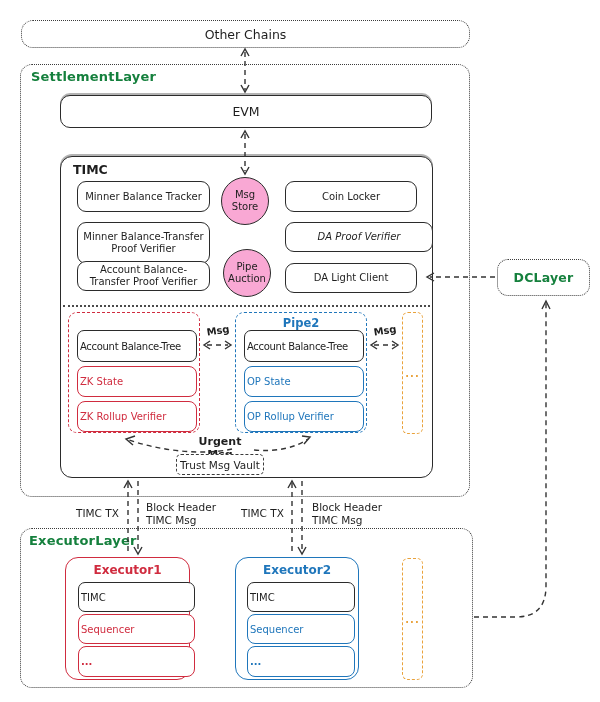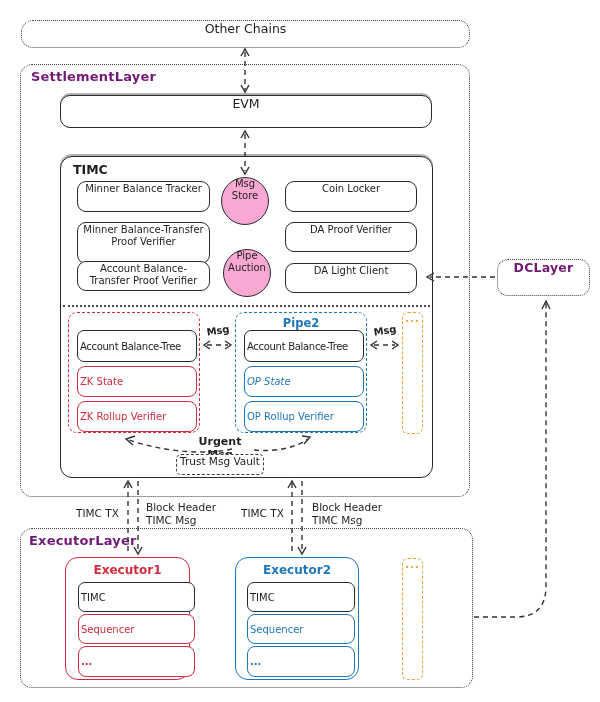--- a/index.html
+++ b/index.html
@@ -3,26 +3,26 @@
 <meta charset="utf-8">
 <style>
   html,body { margin:0; padding:0; background:#ffffff; }
   #canvas {
     position:relative; width:600px; height:702px; background:#ffffff;
     font-family:"DejaVu Sans", sans-serif; color:#1e1e1e; overflow:hidden;
   }
   .abs { position:absolute; box-sizing:border-box; }
 
   .dotted-frame { border:1.6px dotted #3c3c3c; border-radius:12px; background:transparent; }
-  .layer-label { font-size:13px; font-weight:600; color:#701a75; letter-spacing:0.2px; }
+  .layer-label { font-size:13px; font-weight:600; color:#15803d; letter-spacing:0.2px; }
 
   .solid-box { border:1.6px solid #2b2b2b; border-radius:10px; background:#fff; }
   .shadow-top { box-shadow:0 -2px 0 0 #b3b3b3; }
 
-  .center-txt { display:flex; align-items:flex-start; justify-content:center; text-align:center; }
+  .center-txt { display:flex; align-items:center; justify-content:center; text-align:center; }
 
   .comp { border:1.5px solid #2b2b2b; border-radius:9px; background:#fff;
           font-size:10px; line-height:12px; padding:1px 3px; }
   .circle { border:1.6px solid #2b2b2b; border-radius:50%; background:#f9a8d4;
             font-size:10px; line-height:12px; }
 
   .pipe { border:1.6px dashed; border-radius:9px; background:#fff; }
   .pipe-title { position:absolute; top:3px; left:0; right:0; text-align:center;
                 font-size:11.5px; font-weight:600; }
   .sub { position:absolute; border-radius:8px; background:#fff; font-size:10px;
@@ -81,21 +81,21 @@
   <div class="abs circle center-txt" style="left:221px;top:177px;width:48px;height:48px;">
     <span>Msg Store</span>
   </div>
   <div class="abs circle center-txt" style="left:223px;top:249px;width:48px;height:48px;">
     <span>Pipe Auction</span>
   </div>
 
   <div class="abs comp center-txt" style="left:285px;top:181px;width:132px;height:31px;">
     <span>Coin Locker</span>
   </div>
-  <div class="abs comp center-txt" style="left:285px;top:222px;width:132px;height:30px;">
+  <div class="abs comp center-txt" style="left:285px;top:222px;width:148px;height:30px;font-style:italic;">
     <span>DA Proof Verifier</span>
   </div>
   <div class="abs comp center-txt" style="left:285px;top:263px;width:132px;height:30px;">
     <span>DA Light Client</span>
   </div>
 
   <div class="abs sep-dotted" style="left:63px;top:305px;width:367px;"></div>
 
   <div class="abs pipe red-b" style="left:68px;top:312px;width:132px;height:121px;">
     <div class="sub dark-sub" style="left:8px;top:17px;width:114px;height:28px;letter-spacing:-0.3px;">
@@ -107,21 +107,21 @@
     <div class="sub red-b red-t" style="left:8px;top:88px;width:114px;height:27px;">
       <span>ZK Rollup Verifier</span>
     </div>
   </div>
 
   <div class="abs pipe blue-b" style="left:235px;top:312px;width:132px;height:121px;">
     <div class="pipe-title blue-t">Pipe2</div>
     <div class="sub dark-sub" style="left:8px;top:17px;width:114px;height:28px;letter-spacing:-0.3px;">
       <span>Account Balance-Tree</span>
     </div>
-    <div class="sub blue-b blue-t" style="left:8px;top:53px;width:114px;height:27px;font-style:italic;">
+    <div class="sub blue-b blue-t" style="left:8px;top:53px;width:114px;height:27px;">
       <span>OP State</span>
     </div>
     <div class="sub blue-b blue-t" style="left:8px;top:88px;width:114px;height:27px;">
       <span>OP Rollup Verifier</span>
     </div>
   </div>
 
   <div class="abs more-box center-txt" style="left:402px;top:312px;width:21px;height:122px;">
     <span>...</span>
   </div>

